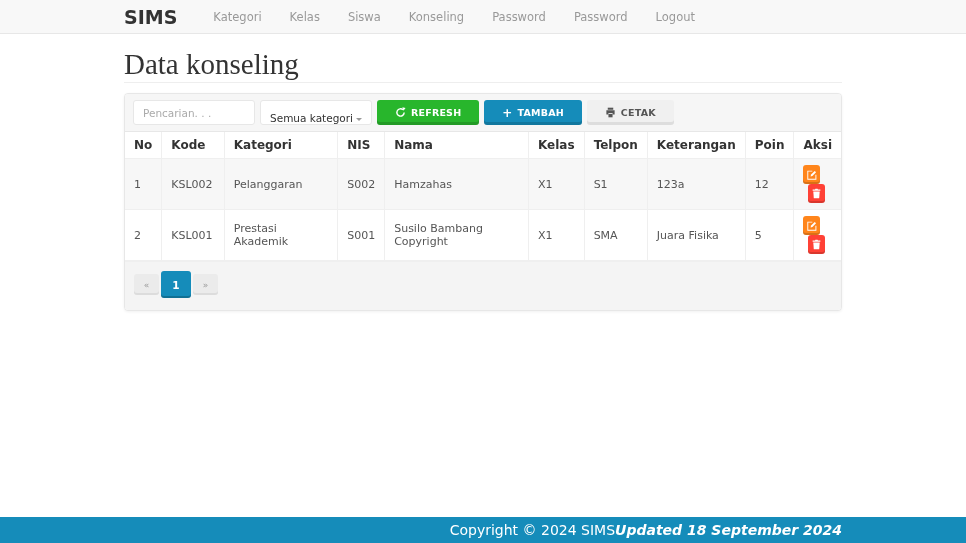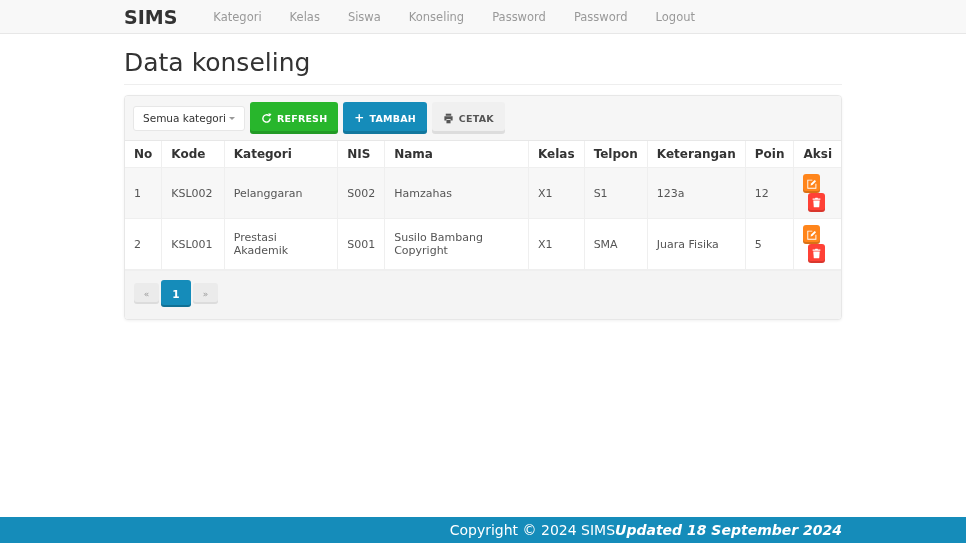--- a/index.html
+++ b/index.html
@@ -9,30 +9,30 @@
     background:#ffffff; color:#555;
     font-family:"DejaVu Sans","Liberation Sans",sans-serif;
   }
   
   .navbar { height:34px; background:#f8f8f8; border-bottom:1px solid #e7e7e7; }
   .navbar-inner { width:718px; margin:0 auto; height:100%; display:flex; align-items:center; }
   .brand { font-size:19px; font-weight:bold; color:#333; margin-right:22px; cursor:pointer; }
   .nav-link { font-size:11.5px; color:#999; padding:0 14px; cursor:pointer; text-decoration:none; }
   
   .container { width:718px; margin:0 auto; }
-  .page-title { font-size:25px; font-weight:400; color:#333; margin:14px 0 7px; }
+  .page-title { font-size:29px; font-weight:400; color:#333; margin:14px 0 1px;font-family:Liberation Serif, serif; }
   .title-divider { border:0; border-top:1px solid #eee; margin:0 0 10px; }
   
   .panel { border:1px solid #e7e7e7; border-radius:4px; box-shadow:0 1px 3px rgba(0,0,0,0.06); overflow:hidden; background:#fff; }
   .panel-heading { background:#f6f6f6; border-bottom:1px solid #e7e7e7; padding:6px 8px; display:flex; align-items:center; gap:5px; }
   .search-input { width:122px; height:25px; border:1px solid #e7e7e7; border-radius:3px; padding:0 9px; font-size:10.5px; color:#555; font-family:inherit; outline:none; background:#fff; }
   .search-input::placeholder { color:#aaa; }
-  .select-box { width:112px; height:25px; background:#fff; border:1px solid #e7e7e7; border-radius:3px; display:flex; align-items:center; justify-content:space-between; padding:0 9px; font-size:10.5px; color:#333; cursor:pointer; }
+  .select-box { width:112px; height:25px; background:#fff; border:1px solid #e7e7e7; border-radius:3px; display:flex; align-items:flex-end; justify-content:space-between; padding:0 9px; font-size:10.5px; color:#333; cursor:pointer; }
   .caret { width:0; height:0; border:3.5px solid transparent; border-top-color:#999; margin-top:4px; }
-  .btn { height:32px; border:none; border-radius:3px; font-family:inherit; font-size:9.5px; font-weight:bold; letter-spacing:.2px; display:inline-flex; align-items:center; gap:5px; padding:0 11px; cursor:pointer; }
+  .btn { height:25px; border:none; border-radius:3px; font-family:inherit; font-size:9.5px; font-weight:bold; letter-spacing:.2px; display:inline-flex; align-items:center; gap:5px; padding:0 18px; cursor:pointer; }
   .btn-success { background:#28b62c; color:#fff; box-shadow:inset 0 -3px 0 rgba(0,0,0,0.15); }
   .btn-primary { background:#158cba; color:#fff; box-shadow:inset 0 -3px 0 rgba(0,0,0,0.15); }
   .btn-default { background:#f0f0f0; color:#555; box-shadow:inset 0 -3px 0 rgba(0,0,0,0.08);align-items:center; }
   .plus-glyph { font-size:12px; font-weight:bold; line-height:1; }
   
   table { width:100%; border-collapse:collapse; }
   th,td { border:1px solid #efefef; padding:6px 9px; text-align:left; vertical-align:middle; }
   th:first-child, td:first-child { border-left:none; }
   th:last-child, td:last-child { border-right:none; }
   thead th { border-top:none; color:#333; font-size:12px; font-weight:bold; background:#fff; }
@@ -70,20 +70,21 @@
   </div>
 </nav>
 
 <div class="container">
   <h1 class="page-title">Data konseling</h1>
   <hr class="title-divider">
 
   <div class="panel">
 
     <div class="panel-heading">
+      <input class="search-input" type="text" placeholder="Pencarian. . ." style="">
       <div class="select-box">
         <span>Semua kategori</span>
         <span class="caret"></span>
       </div>
       <button class="btn btn-success">
         <span style="display:inline-flex;">
           <svg width="11" height="11" viewBox="0 0 16 16">
               <path d="M13.3 8a5.3 5.3 0 1 1-1.7-3.9" fill="none" stroke="#fff" stroke-width="2.1"></path>
               <path d="M10.7 0.2 15.4 1.6 12.2 5.4z" fill="#fff"></path>
             </svg>

